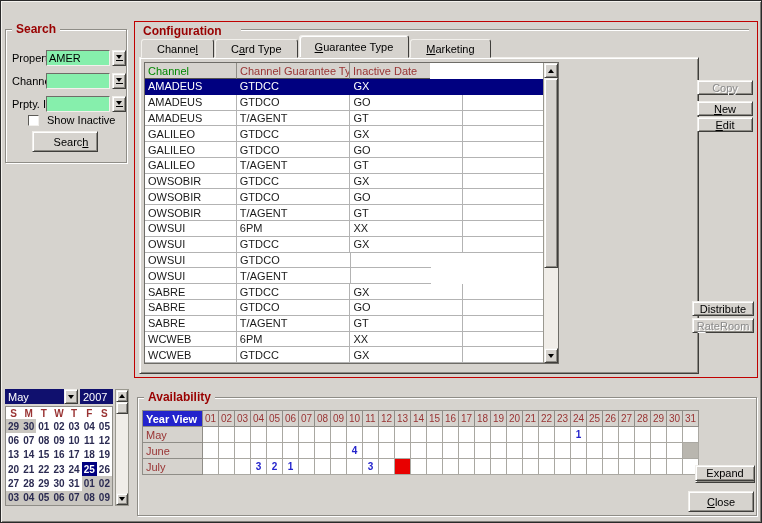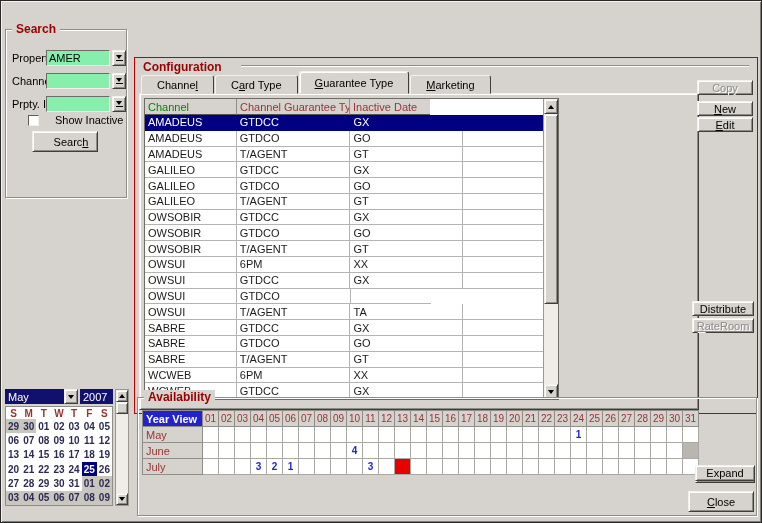--- a/index.html
+++ b/index.html
@@ -16,33 +16,33 @@
     display:flex;align-items:center;gap:5px;padding-left:4px;color:#fff;font-weight:bold;font-size:12px;}
   
   .raised{background:#d6d3ce;border:1px solid;border-color:#f2f0ec #3f3e3b #3f3e3b #f2f0ec;
     box-shadow:inset 1px 1px 0 #fff, inset -1px -1px 0 #8d8b85;}
   .btn{position:absolute;display:flex;align-items:center;justify-content:center;cursor:default;}
   .btn.disabled{color:#8b8b8b;text-shadow:1px 1px 0 #ffffff;}
   .groupbox{position:absolute;border:1px solid #8f8d87;box-shadow:inset 1px 1px 0 #fff,1px 1px 0 #fff;}
   .group-label{position:absolute;top:-8px;left:6px;background:#d6d3ce;padding:0 4px;
     color:#990000;font-weight:bold;font-size:12px;white-space:nowrap;}
   
-  .search-group{left:4px;top:28px;width:122px;height:169px;}
+  .search-group{left:4px;top:28px;width:122px;height:134px;}
   .field-row{position:absolute;left:0;height:17px;display:flex;align-items:center;width:100%;}
   .flabel{position:absolute;left:6px;}
   .fld{position:absolute;left:40px;width:64px;height:16px;background:#86efac;
     border:1px solid;border-color:#6e6c67 #f2f0ec #f2f0ec #6e6c67;
     font-family:"Liberation Sans",sans-serif;font-size:11px;padding:0 2px;}
   .lov{position:absolute;left:106px;width:14px;height:16px;display:flex;align-items:center;justify-content:center;flex-direction:column;}
   .lovg .tri{display:block;width:0;height:0;border-left:3px solid transparent;border-right:3px solid transparent;border-top:4px solid #000;margin:0 auto;}
   .lovg .bar{display:block;width:7px;height:1px;background:#000;margin:1px auto 0;}
-  .chk-row{position:absolute;left:22px;top:84px;display:flex;align-items:center;gap:16px;}
+  .chk-row{position:absolute;left:22px;top:84px;display:flex;align-items:center;gap:8px;}
   .chk{width:11px;height:11px;background:#fff;border:1px solid;border-color:#5c5a56 #f2f0ec #f2f0ec #5c5a56;}
   
-  .config{position:absolute;left:133px;top:20px;width:624px;height:357px;border:1px solid #c00000;margin-top:36px;}
+  .config{position:absolute;left:133px;top:20px;width:624px;height:357px;border:1px solid #c00000;}
   .config-label{position:absolute;left:8px;top:2px;color:#990000;font-weight:bold;font-size:12px;z-index:2;}
   .config-line{position:absolute;left:106px;right:8px;top:7px;height:0;border-top:1px solid #8f8d87;box-shadow:0 1px 0 #fff;}
   .tabstrip{position:absolute;left:6px;top:13px;height:23px;display:flex;align-items:flex-end;z-index:2;}
   .tab{height:19px;padding:0 15px;display:flex;align-items:center;background:#d6d3ce;
     border:1px solid;border-color:#f2f0ec #3f3e3b transparent #f2f0ec;
     border-top-left-radius:3px;border-top-right-radius:3px;margin-right:1px;}
   .tab.active{height:23px;position:relative;z-index:3;font-weight:normal;
     box-shadow:inset 1px 1px 0 #fff;}
   .tab-page{position:absolute;left:4px;top:35px;width:560px;height:317px;background:#d6d3ce;
     border:1px solid;border-color:#f2f0ec #3f3e3b #3f3e3b #f2f0ec;
@@ -225,21 +225,20 @@
               <div class="tcell c3"></div>
             </div>
             <div class="trow">
               <div class="tcell c0">OWSUI</div>
               <div class="tcell c1">GTDCO</div>
               <div class="tcell c3"></div>
             </div>
             <div class="trow">
               <div class="tcell c0">OWSUI</div>
               <div class="tcell c1">T/AGENT</div>
-              <div class="tcell c2">TA</div>
               <div class="tcell c3"></div>
             </div>
             <div class="trow">
               <div class="tcell c0">SABRE</div>
               <div class="tcell c1">GTDCC</div>
               <div class="tcell c2">GX</div>
               <div class="tcell c3"></div>
             </div>
             <div class="trow">
               <div class="tcell c0">SABRE</div>

